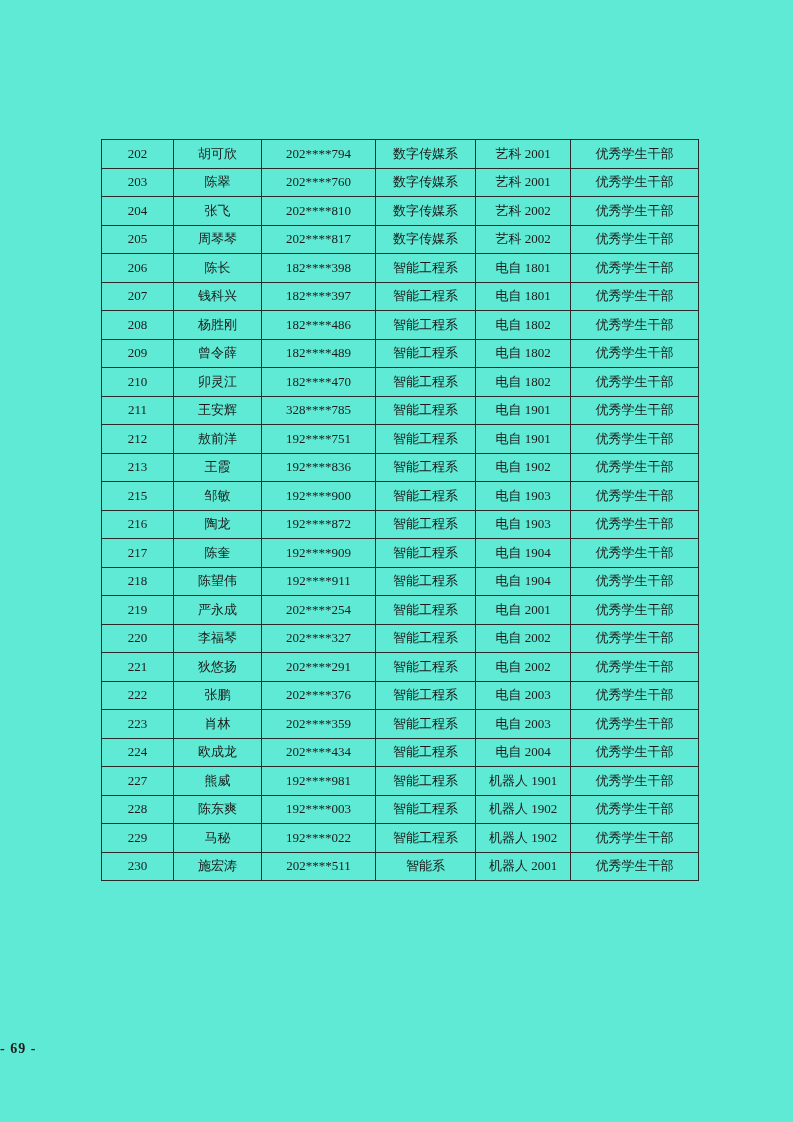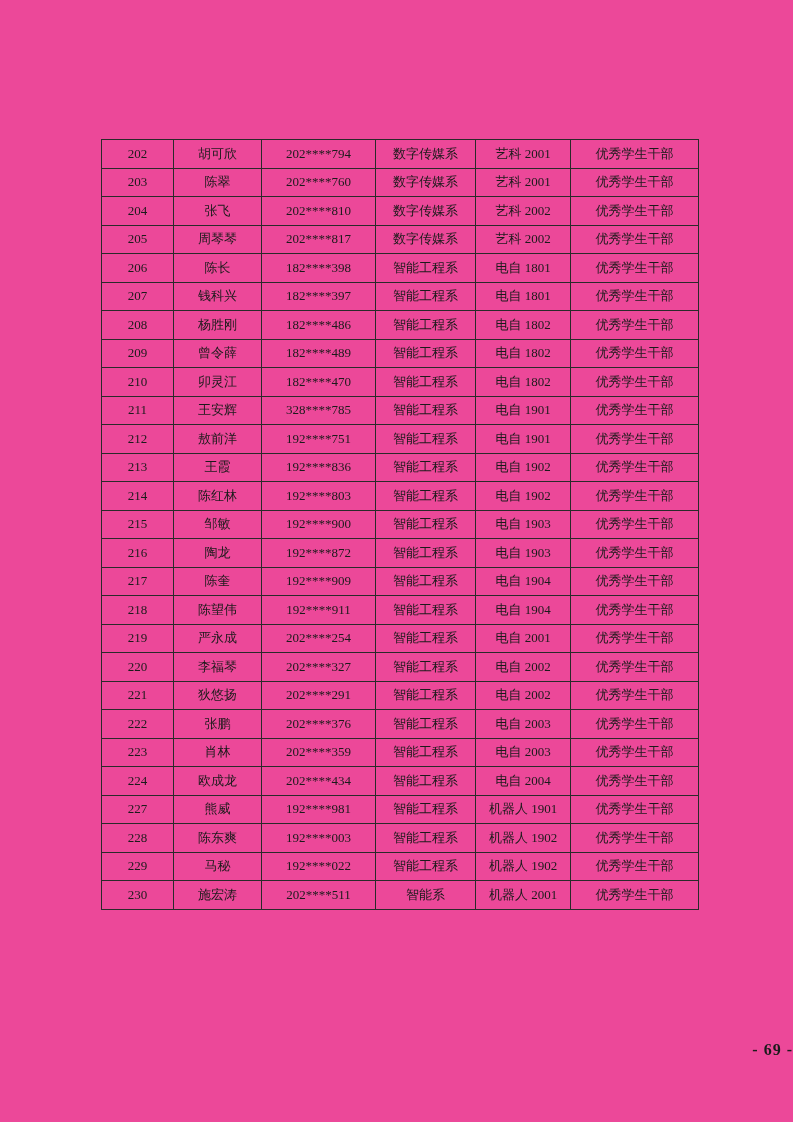--- a/index.html
+++ b/index.html
@@ -11,21 +11,21 @@
     height: 1122px;
     background: #ffffff;
     position: relative;
     font-family: "Liberation Serif", "DejaVu Serif", serif;
     color: #1b1b1b;
     overflow: hidden;
   }
   .page {
     position: absolute;
     inset: 0;
-    background: #ec4899;
+    background: #5eead4;
   }
   .table-wrap {
     position: absolute;
     left: 101px;
     top: 139px;
   }
   table.awards {
     border-collapse: collapse;
     table-layout: fixed;
     width: 597px;
@@ -39,22 +39,22 @@
     line-height: 1.1;
     padding: 0 2px;
     white-space: nowrap;
     overflow: hidden;
   }
   .footer-page-number {
     position: absolute;
     left: 0;
     right: 0;
     top: 1041px;
-    text-align: right;
-    font-size: 16px;
+    text-align: left;
+    font-size: 14px;
     font-weight: bold;
     letter-spacing: 1px;
     color: #1b1b1b;
   }
 </style>
 </head>
 <body>
 
 <div class="page">
 
@@ -159,28 +159,20 @@
           </tr>
           <tr>
             <td>213</td>
             <td>王霞</td>
             <td>192****836</td>
             <td>智能工程系</td>
             <td>电自 1902</td>
             <td>优秀学生干部</td>
           </tr>
           <tr>
-            <td>214</td>
-            <td>陈红林</td>
-            <td>192****803</td>
-            <td>智能工程系</td>
-            <td>电自 1902</td>
-            <td>优秀学生干部</td>
-          </tr>
-          <tr>
             <td>215</td>
             <td>邹敏</td>
             <td>192****900</td>
             <td>智能工程系</td>
             <td>电自 1903</td>
             <td>优秀学生干部</td>
           </tr>
           <tr>
             <td>216</td>
             <td>陶龙</td>

